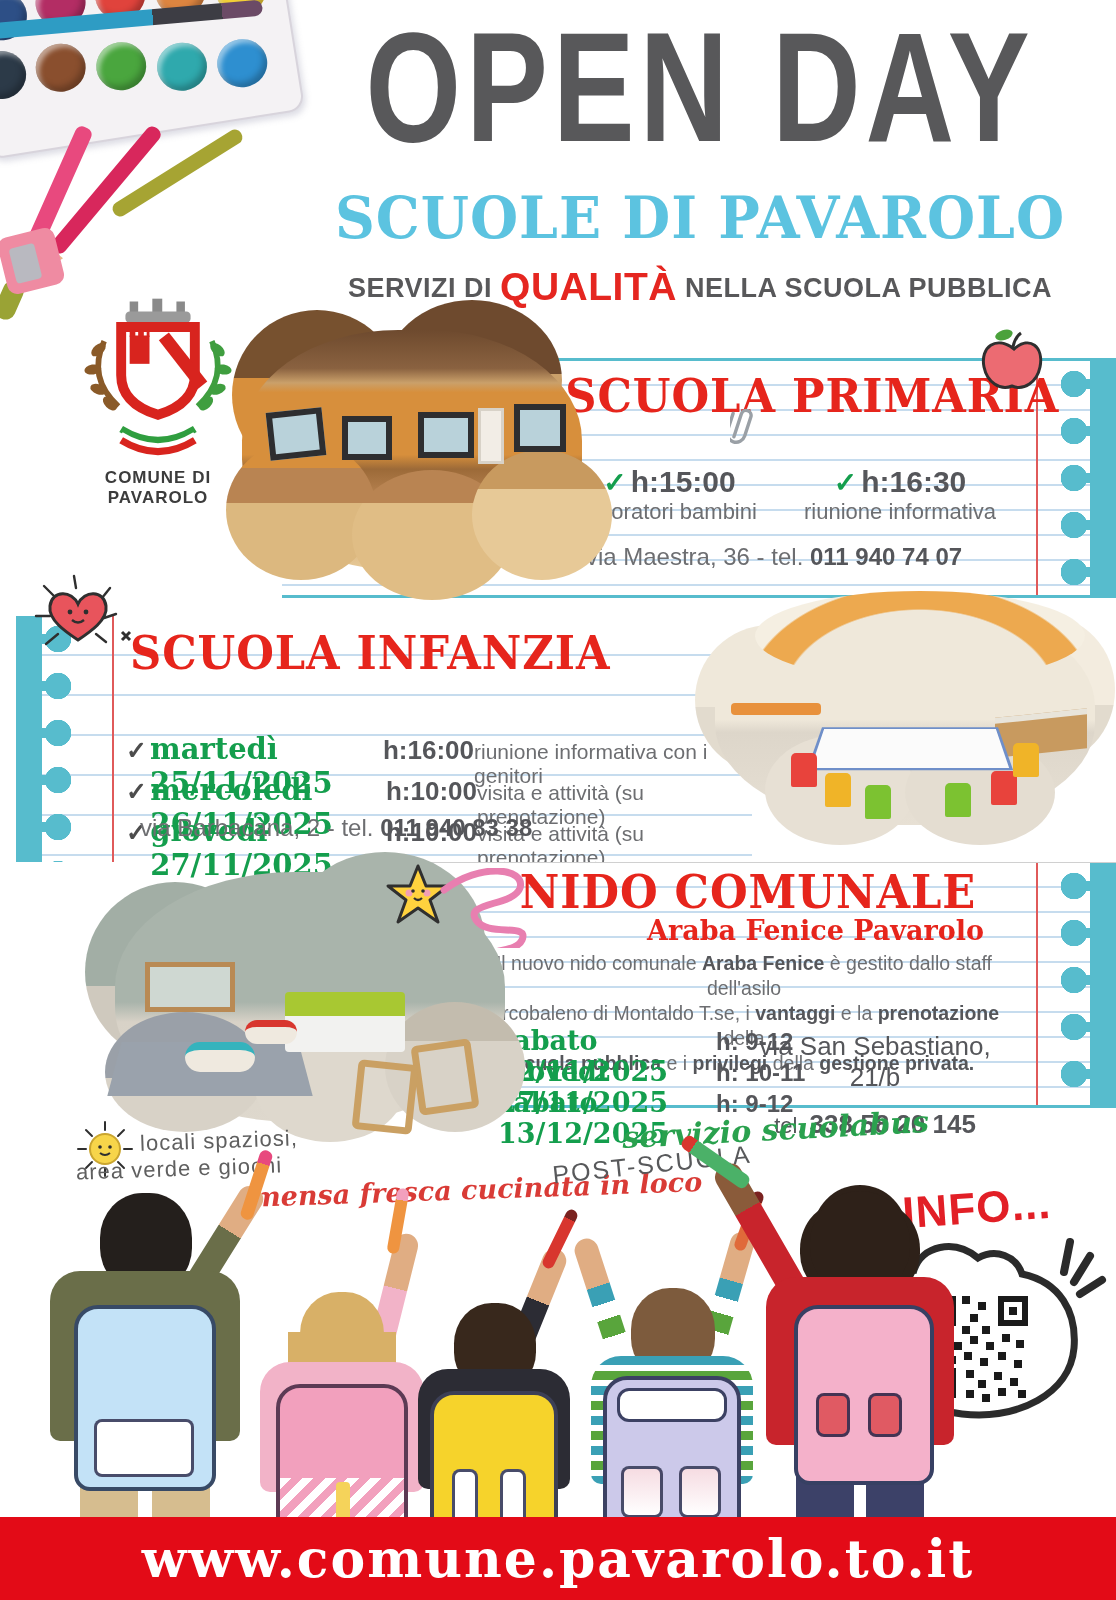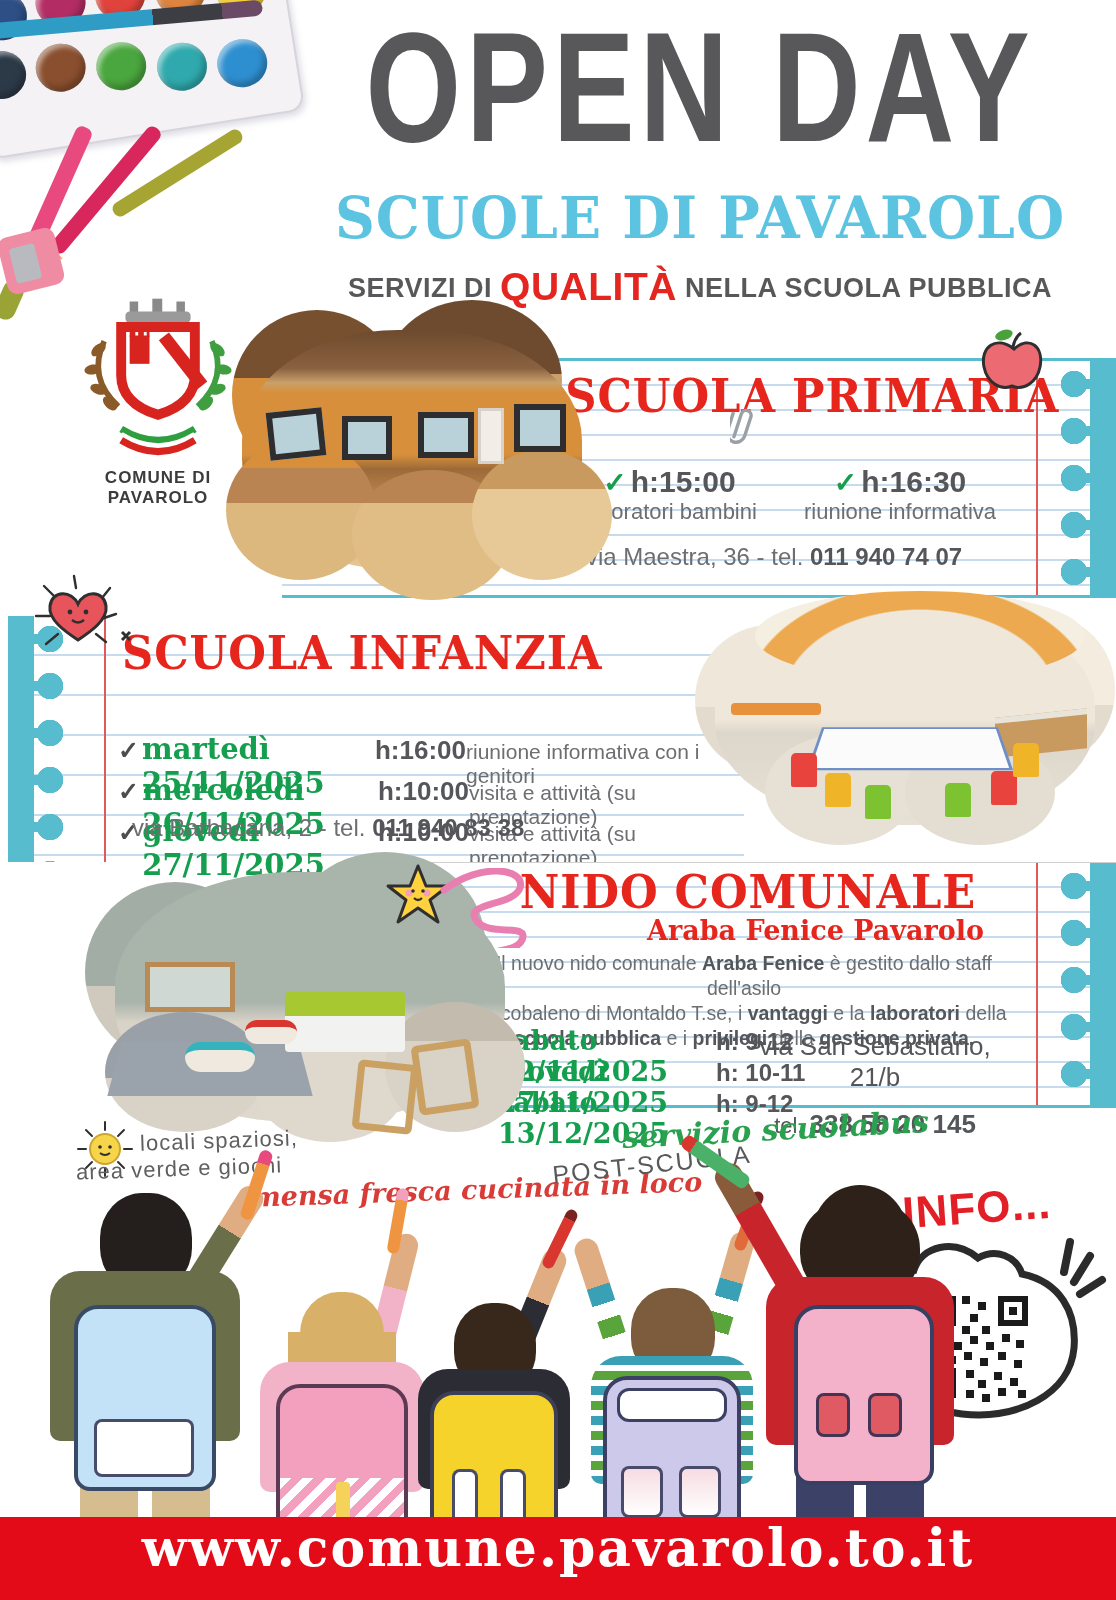--- a/index.html
+++ b/index.html
@@ -59,21 +59,21 @@
     background-image:radial-gradient(circle at 30px 23px,var(--teal) 0 13px,transparent 13.5px),
                      radial-gradient(13px 5px at 44px 23px,var(--teal) 0 98%,transparent 100%);}
   .binder.right::before{content:"";position:absolute;top:0;bottom:0;right:0;width:26px;background:var(--teal);}
   .binder.left{left:0;
     background-image:radial-gradient(circle at 42px 23px,var(--teal) 0 13px,transparent 13.5px),
                      radial-gradient(13px 5px at 28px 23px,var(--teal) 0 98%,transparent 100%);}
   .binder.left::before{content:"";position:absolute;top:0;bottom:0;left:0;width:26px;background:var(--teal);}
   .redline{position:absolute;top:0;bottom:0;width:2px;background:var(--redline);}
 
   .card.primaria{left:282px;right:0;top:358px;height:240px;border-top:3px solid var(--teal);border-bottom:3px solid var(--teal);}
-  .card.infanzia{left:8px;top:616px;width:736px;height:246px;}
+  .card.infanzia{left:16px;top:616px;width:736px;height:246px;}
   .card.nido{left:430px;right:0;top:862px;height:246px;border-top:1px solid #d0d0d0;border-bottom:3px solid var(--teal);}
 
   .marker{font-family:"DejaVu Serif",serif;font-weight:bold;}
   .sec-title{color:var(--titlered);font-size:46px;letter-spacing:1px;transform:scaleX(.94);transform-origin:left center;white-space:nowrap;}
   .hand-date{font-family:"DejaVu Serif",serif;font-weight:bold;color:var(--green);}
 
   
   .pr-title{position:absolute;left:270px;right:120px;top:8px;text-align:center;transform-origin:center;}
   .pr-date{position:absolute;left:430px;right:112px;top:62px;text-align:center;font-size:31px;}
   .pr-slots{position:absolute;left:300px;right:120px;top:104px;display:flex;justify-content:space-between;}
@@ -182,21 +182,21 @@
   .head{position:absolute;left:50%;transform:translateX(-50%);border-radius:46% 46% 44% 44%;}
   .torso{position:absolute;border-radius:30px 30px 10px 10px;}
   .legs{position:absolute;}
   .arm{position:absolute;border-radius:12px;}
   .pencil{position:absolute;border-radius:6px;}
   .backpack{position:absolute;border-radius:24px 24px 16px 16px;}
   .pocket{position:absolute;border-radius:8px;border:3px solid rgba(40,45,80,.85);}
 
   
   .footer{position:absolute;left:0;right:0;top:1517px;height:83px;background:var(--footer);z-index:50;
-          display:flex;align-items:flex-start;justify-content:center;}
+          display:flex;align-items:center;justify-content:center;}
   .footer-url{font-family:"DejaVu Serif",serif;font-weight:bold;font-size:52px;color:#fff;letter-spacing:2px;}
 </style>
 </head>
 <body>
 
 <div class="art">
   <div class="palette">
     <span class="pan"></span>
       <span class="pan"></span>
       <span class="pan"></span>
@@ -357,21 +357,21 @@
   <div class="chair c6"></div>
 </div>
 
 <div class="card nido">
   <div class="redline" style="right:78px;"></div>
   <div class="binder right"></div>
   <div class="ni-title marker sec-title" style="text-align:center;">NIDO COMUNALE</div>
   <div class="ni-sub marker">Araba Fenice Pavarolo</div>
   <div class="ni-desc">
     <div><span>Il nuovo nido comunale </span><span class="b">Araba Fenice</span><span> è gestito dallo staff dell'asilo</span></div>
-    <div><span>Arcobaleno di Montaldo T.se, i </span><span class="b">vantaggi</span><span> e la </span><span class="b">laboratori</span><span> della</span></div>
+    <div><span>Arcobaleno di Montaldo T.se, i </span><span class="b">vantaggi</span><span> e la </span><span class="b">prenotazione</span><span> della</span></div>
     <div><span class="b">scuola pubblica</span><span> e i </span><span class="b">privilegi</span><span> della </span><span class="b">gestione privata.</span></div>
   </div>
   <div class="ni-rows">
     <div class="ni-row">
       <span class="date hand-date">sabato 22/11/2025</span>
       <span class="time">h: 9-12</span>
     </div>
     <div class="ni-row">
       <span class="date hand-date">giovedì 27/11/2025</span>
       <span class="time">h: 10-11</span>

